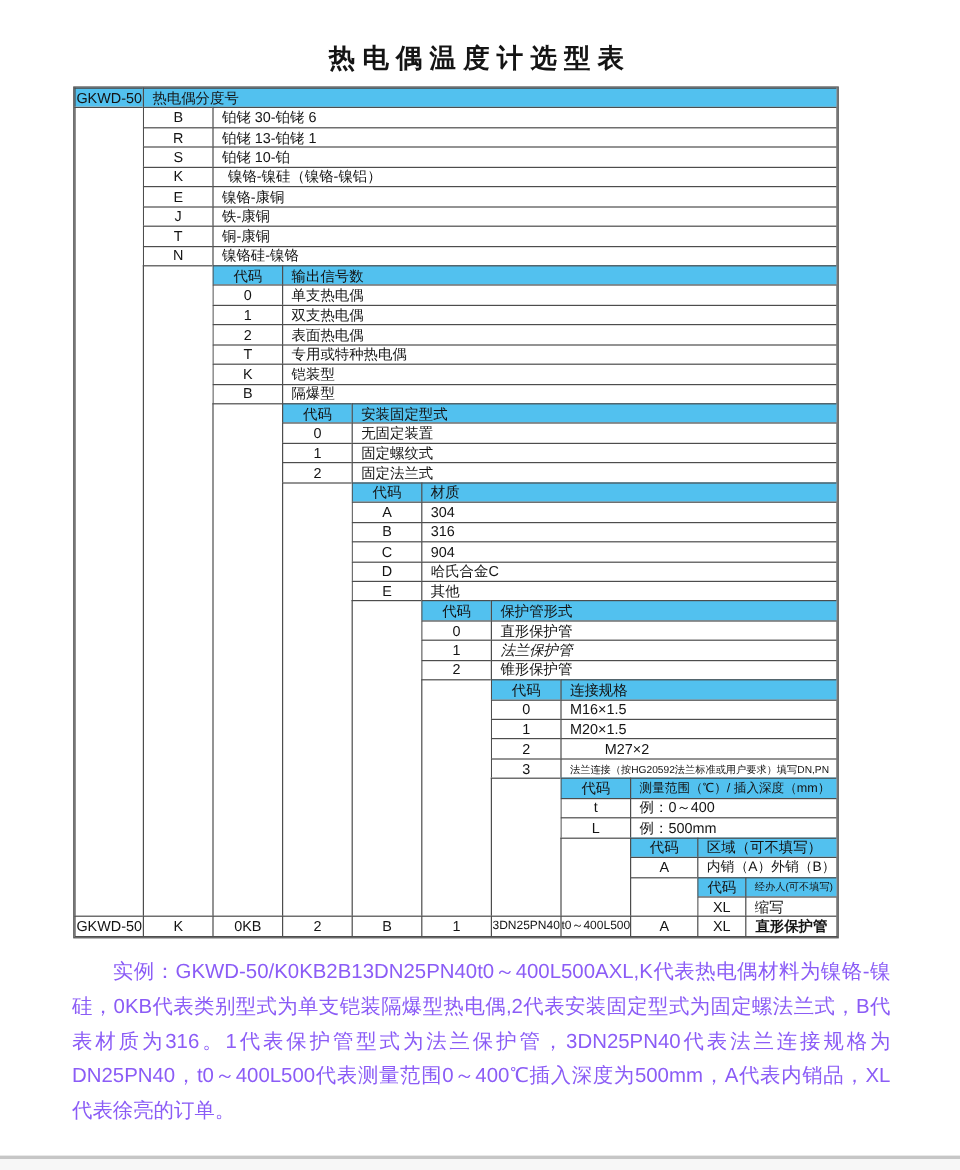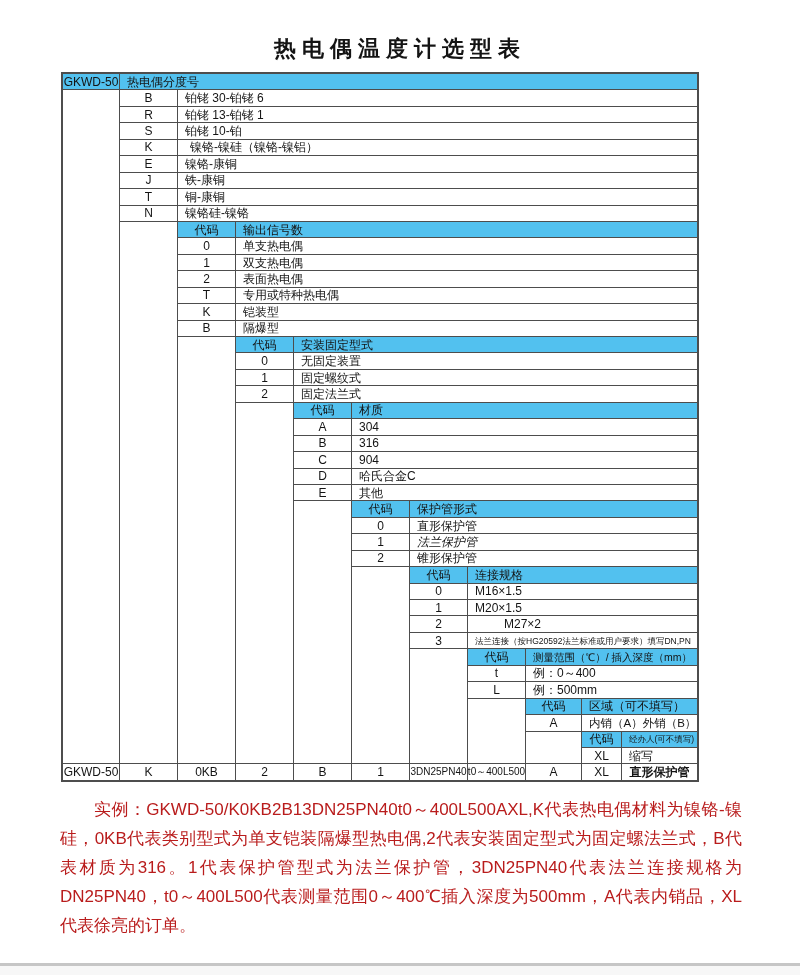--- a/index.html
+++ b/index.html
@@ -33,21 +33,21 @@
     color:#141414;
   }
   .cell.code{justify-content:center;text-align:center;}
   .cell.desc{padding-left:7px;}
   .cell.blue{background:var(--header-blue,#52c1ef);}
   .cell.spacer{background:#fff;}
   .cell.bold{font-weight:700;}
   .example{
     position:absolute;left:60px;top:795px;width:682px;margin:0;
     font-size:17px;line-height:29px;text-indent:2em;
-    color:#b91c1c;text-align:justify;
+    color:#8b5cf6;text-align:justify;
   }
   .bottom-divider{
     position:absolute;left:0;top:963px;width:800px;height:3px;
     background:#c6c6c6;
   }
   .bottom-strip{
     position:absolute;left:0;top:966px;width:800px;height:9px;
     background:#f7f7f7;
   }
 </style>

